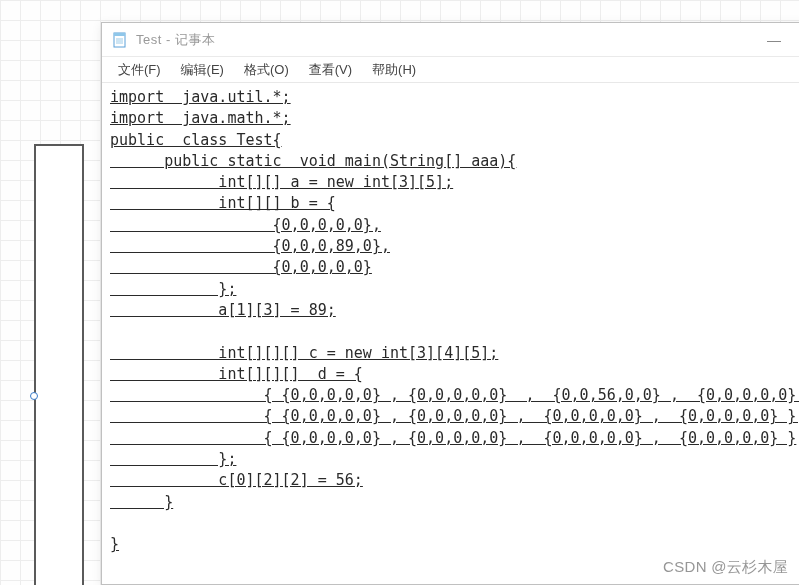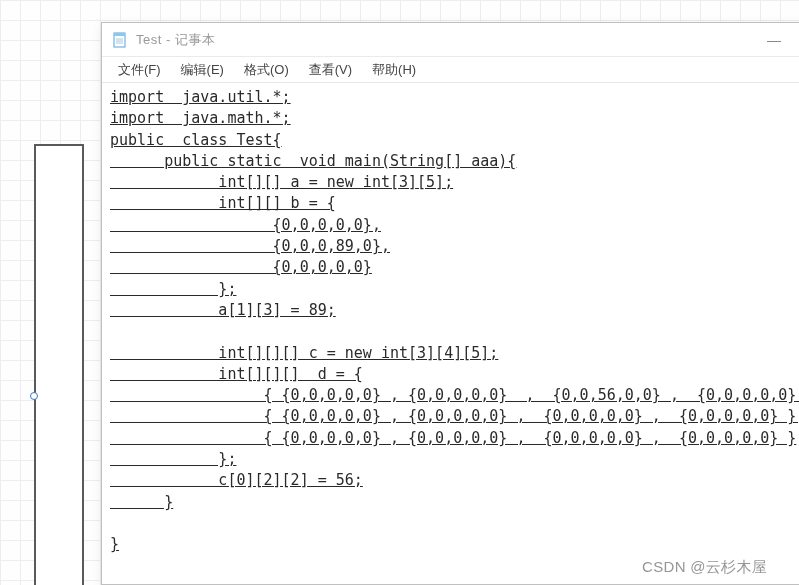--- a/index.html
+++ b/index.html
@@ -52,21 +52,21 @@
   .menu-item { padding: 2px 10px; cursor: default; }
 
   .editor {
     flex: 1; padding: 4px 8px 8px 8px;
     font-family: "Microsoft YaHei", Consolas, monospace;
     font-size: 15px; line-height: 1.42; color: #2a2a2a;
     white-space: pre; overflow: hidden; text-decoration: underline;
   }
 
   .watermark {
-    position: absolute; right: 32px; bottom: 8px;
+    position: absolute; right: 11px; bottom: 8px;
     font-size: 15px; color: rgba(120,120,120,0.78);
     font-family: "Microsoft YaHei", sans-serif;
     letter-spacing: 0.3px;
   }
 </style>
 </head>
 <body>
 
 <div class="canvas-bg"></div>
 <div class="shape-rect"></div>

